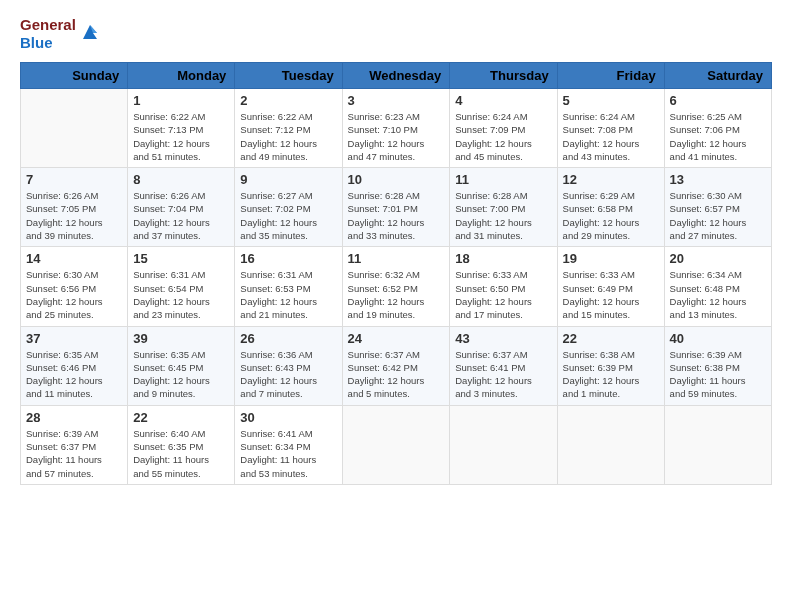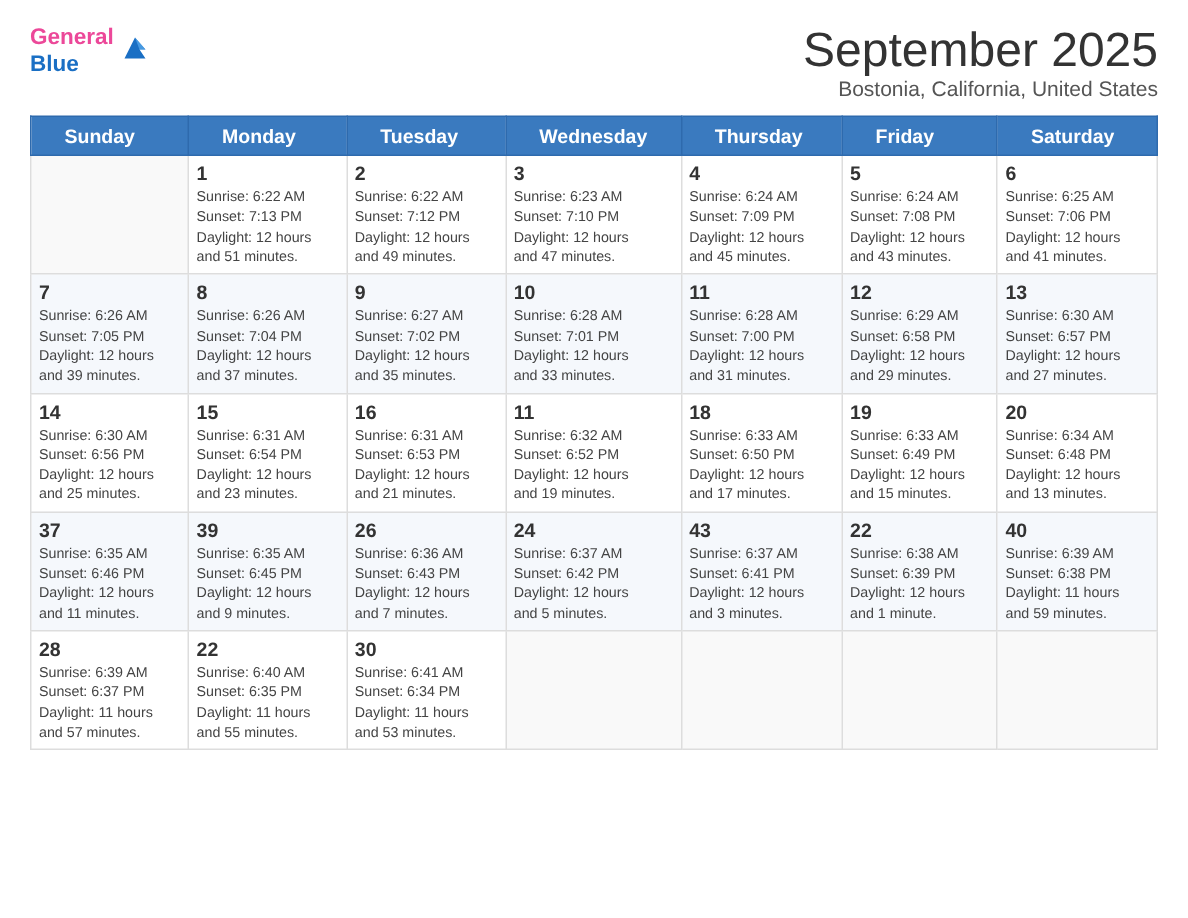--- a/index.html
+++ b/index.html
@@ -25,21 +25,21 @@
     .logo {
       display: flex;
       align-items: center;
       gap: 0;
     }
     .logo-text {
       font-size: 15px;
       font-weight: bold;
       line-height: 1.2;
     }
-    .logo-text .general { color: #ec4899; }
+    .logo-text .general { color: #7f1d1d; }
     .logo-text .blue { color: #1a6fc4; }
     .logo-icon {
       width: 22px;
       height: 22px;
       margin-left: 3px;
       margin-top: -4px;
     }
     .title-block {
       text-align: right;
     }
@@ -54,25 +54,25 @@
       font-weight: normal;
       color: #555;
     }
     .calendar {
       width: 100%;
       border-collapse: collapse;
       border: 1px solid #ccc;
     }
     .calendar th {
       background-color: #3a7abf;
-      color: #ffffff;
+      color: #000000;
       font-size: 13px;
       font-weight: bold;
-      padding: 5px 22px;
-      text-align: left;
+      padding: 5px 8px;
+      text-align: right;
       border: 1px solid #2e6aad;
     }
     .calendar td {
       vertical-align: top;
       border: 1px solid #ddd;
       padding: 4px 5px;
       width: 108px;
       min-height: 80px;
       background: #fff;
     }
@@ -108,24 +108,20 @@
         <div class="logo-text">
           <span class="general">General</span><br>
           <span class="blue">Blue</span>
         </div>
       </div>
       <svg class="logo-icon" viewBox="0 0 22 22">
         <polygon points="4,18 11,4 18,12 14,12 18,18" fill="#1a6fc4"></polygon>
         <polygon points="11,4 18,12 14,12" fill="#5aabee" opacity="0.7"></polygon>
       </svg>
     </div>
-    <div class="title-block">
-      <h1>September 2025</h1>
-      <h2>Bostonia, California, United States</h2>
-    </div>
   </div>
 
   <table class="calendar">
     <thead>
       <tr>
       <th>Sunday</th>
           <th>Monday</th>
           <th>Tuesday</th>
           <th>Wednesday</th>
           <th>Thursday</th>

